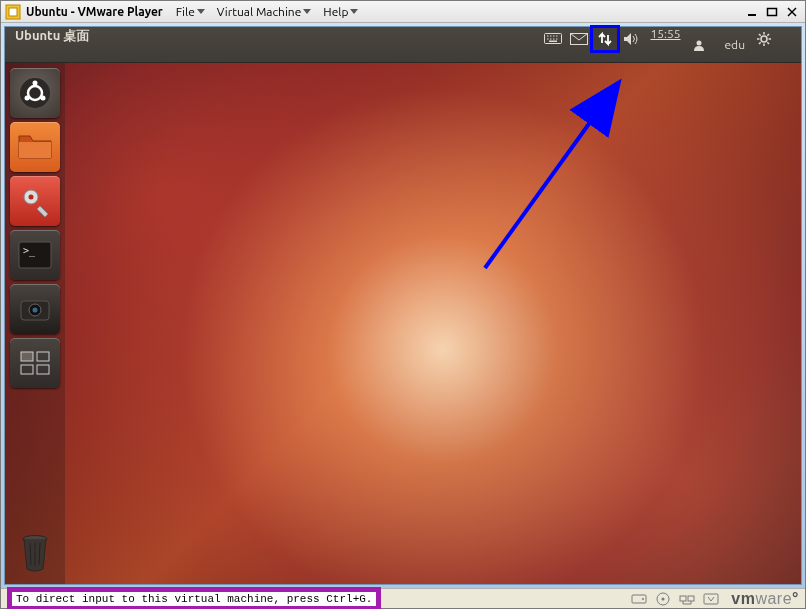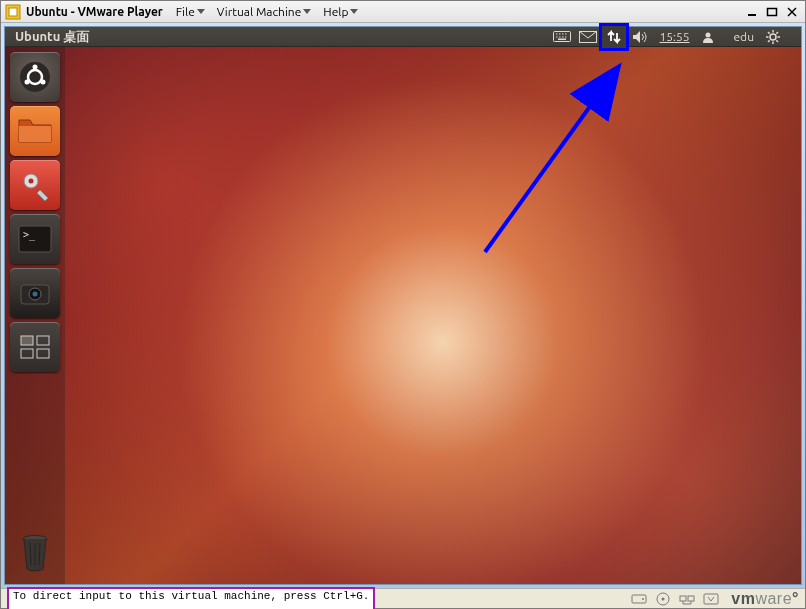--- a/index.html
+++ b/index.html
@@ -18,21 +18,21 @@
 .win-btn { width: 18px; height: 14px; margin-left:2px; display:flex; align-items:center; justify-content:center; }
 .win-btn svg { display:block; }
 
 
 .vmware-content { flex: 1; background: linear-gradient(#cfe3f7,#a9c7e6); padding: 3px; display:flex; }
 
 
 .ubuntu-vm { flex:1; background: #2c001e; display:flex; flex-direction:column; position:relative; border:1px solid #7795b5; }
 
 
-.top-panel { height: 20px; background: linear-gradient(#4b4640,#3f3b36); color: #dfdbd2; font-size: 13px; display: flex; align-items: center; padding: 0 15px 0 10px; border-bottom:1px solid #2b2724; }
+.top-panel { height: 36px; background: linear-gradient(#4b4640,#3f3b36); color: #dfdbd2; font-size: 13px; display: flex; padding: 0 24px 0 10px; border-bottom:1px solid #2b2724; }
 .top-panel .panel-title { font-weight: bold; }
 .top-panel .flex { flex:1; }
 .panel-ind { width: 26px; display:flex; align-items:center; justify-content:center; height:24px; }
 .panel-ind.highlighted { outline:3px solid #0000ff; outline-offset:-1px; background:#3f3b36; z-index:3; position:relative; }
 .panel-user { padding: 0 6px; display:flex; align-items:center; gap:20px; font-size:12px; }
 .panel-time { padding: 0 6px; font-size:12px;text-decoration:underline; }
 
 
 .desktop { flex:1; position: relative; overflow:hidden; }
 .wallpaper { position:absolute; inset:0; background:
@@ -53,21 +53,21 @@
 .tile.camera { background: linear-gradient(#4a4440,#1f1c1a); }
 .tile.workspace { background: linear-gradient(#4a4440,#2f2b28); }
 .launcher .launcher-spacer { flex:1; }
 .launcher .trash { width:48px; height:48px; margin-bottom:8px; display:flex; align-items:center; justify-content:center; }
 
 
 .arrow-svg { position:absolute; inset:0; pointer-events:none; }
 
 
 .status-bar { height: 20px; background: #ece9d8; border-top:1px solid #b0b0b0; display:flex; align-items:center; font-family: "Courier New", monospace; font-size:11px; color:#000; padding: 0 6px; }
-.status-bar .status-text { border:2px solid #a21caf; padding: 0 4px; background:#fff; height:24px; line-height:14px; flex:0 0 auto; white-space:pre; }
+.status-bar .status-text { border:5px solid #a21caf; padding: 0 4px; background:#fff; height:24px; line-height:14px; flex:0 0 auto; white-space:pre; }
 .status-bar .flex { flex:1; }
 .status-bar .vm-logo { font-weight:bold; font-family: sans-serif; font-size:16px; color:#555; letter-spacing:0.5px; margin-left:8px; }
 .status-bar .vm-logo .ware { color:#888; font-weight:normal; }
 .status-icon { width:20px; height:16px; display:flex; align-items:center; justify-content:center; margin: 0 2px; color:#666; }
 
 svg { overflow: visible; }
 </style>
 </head>
 <body>
 

